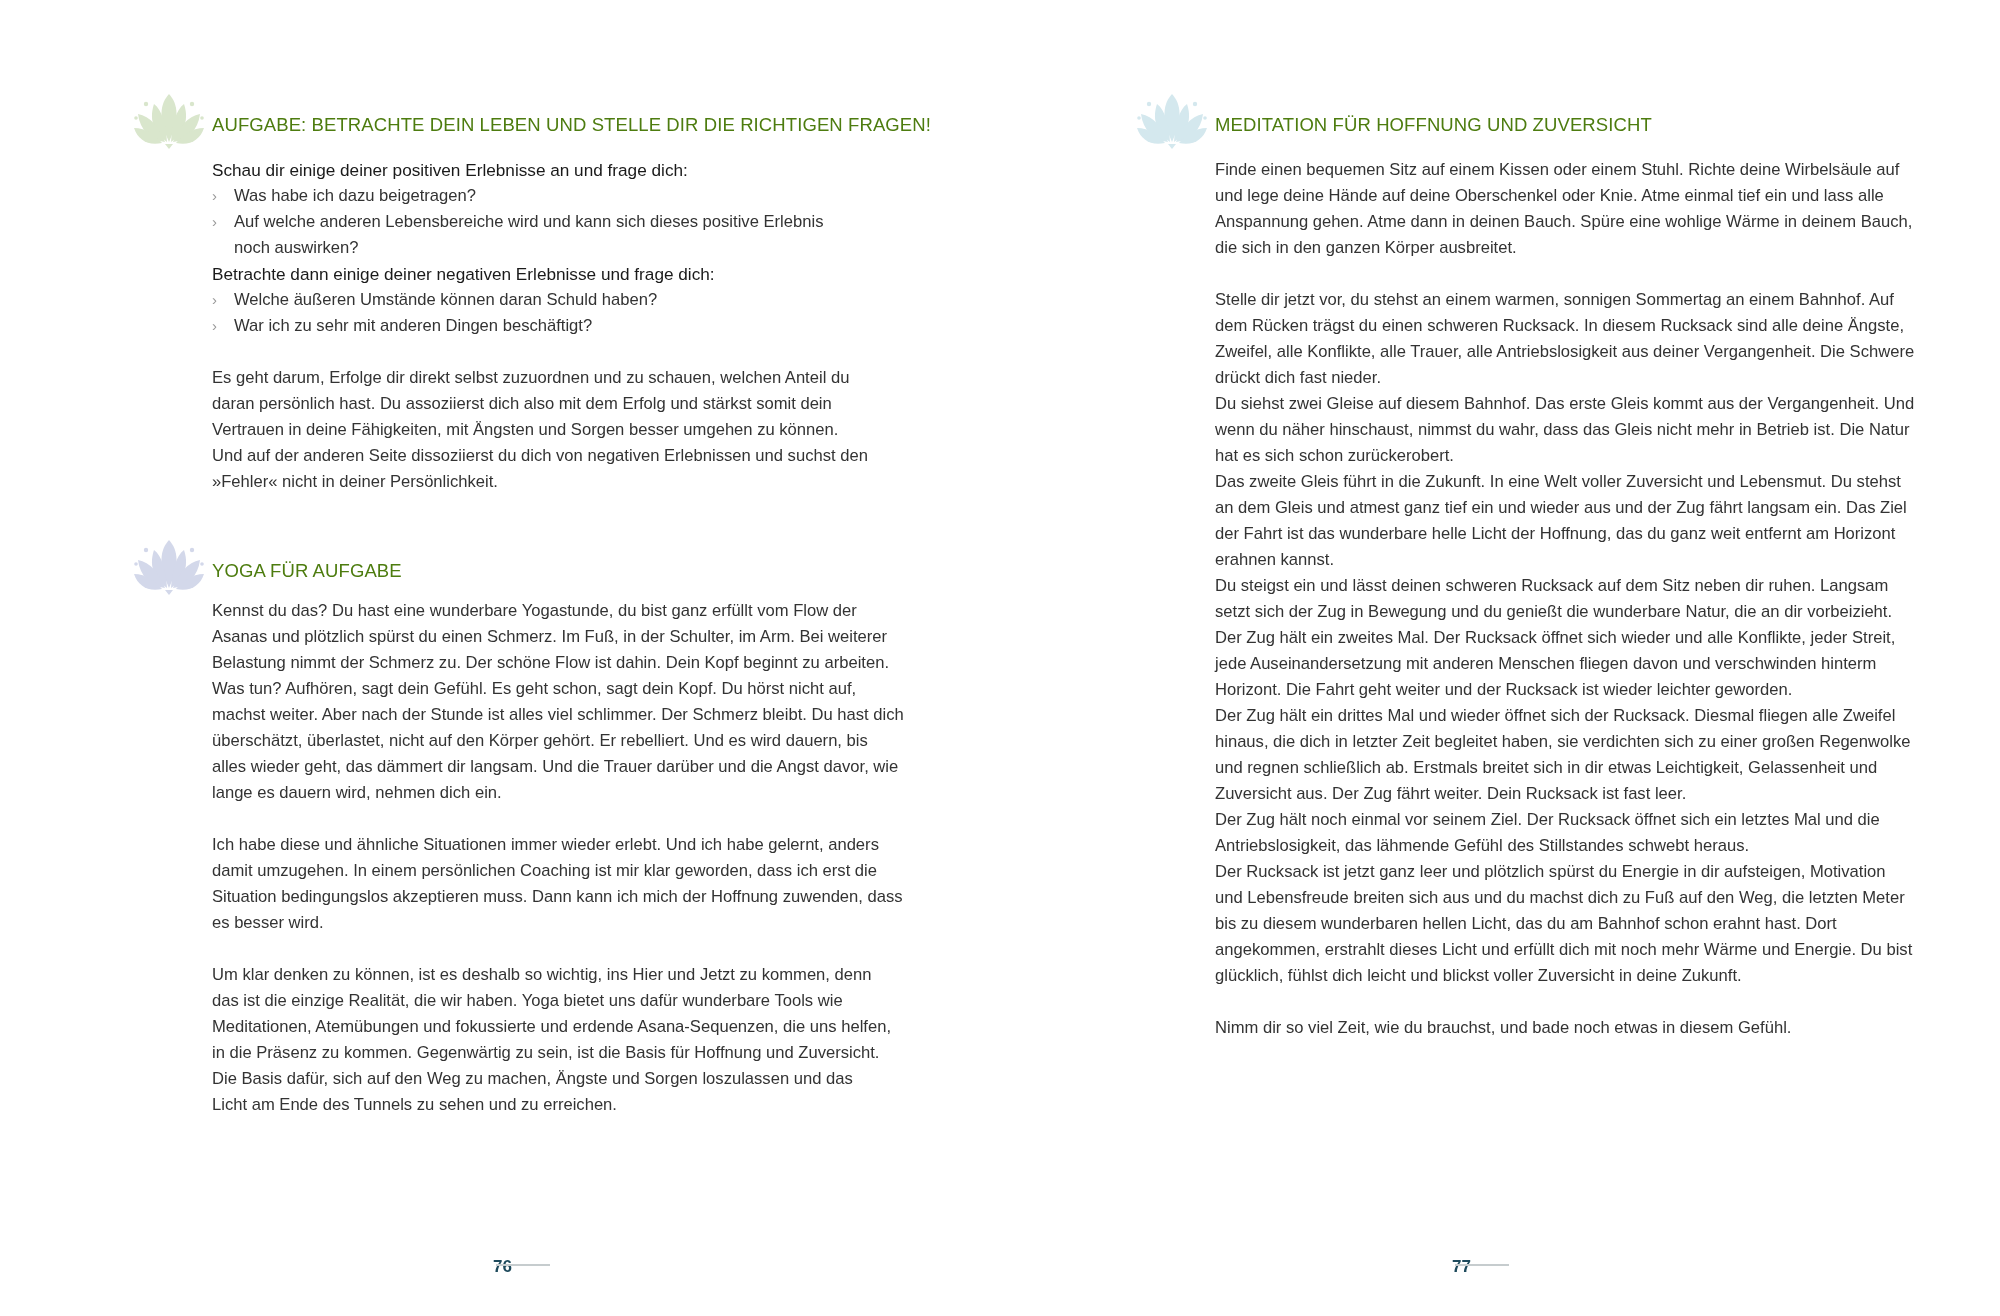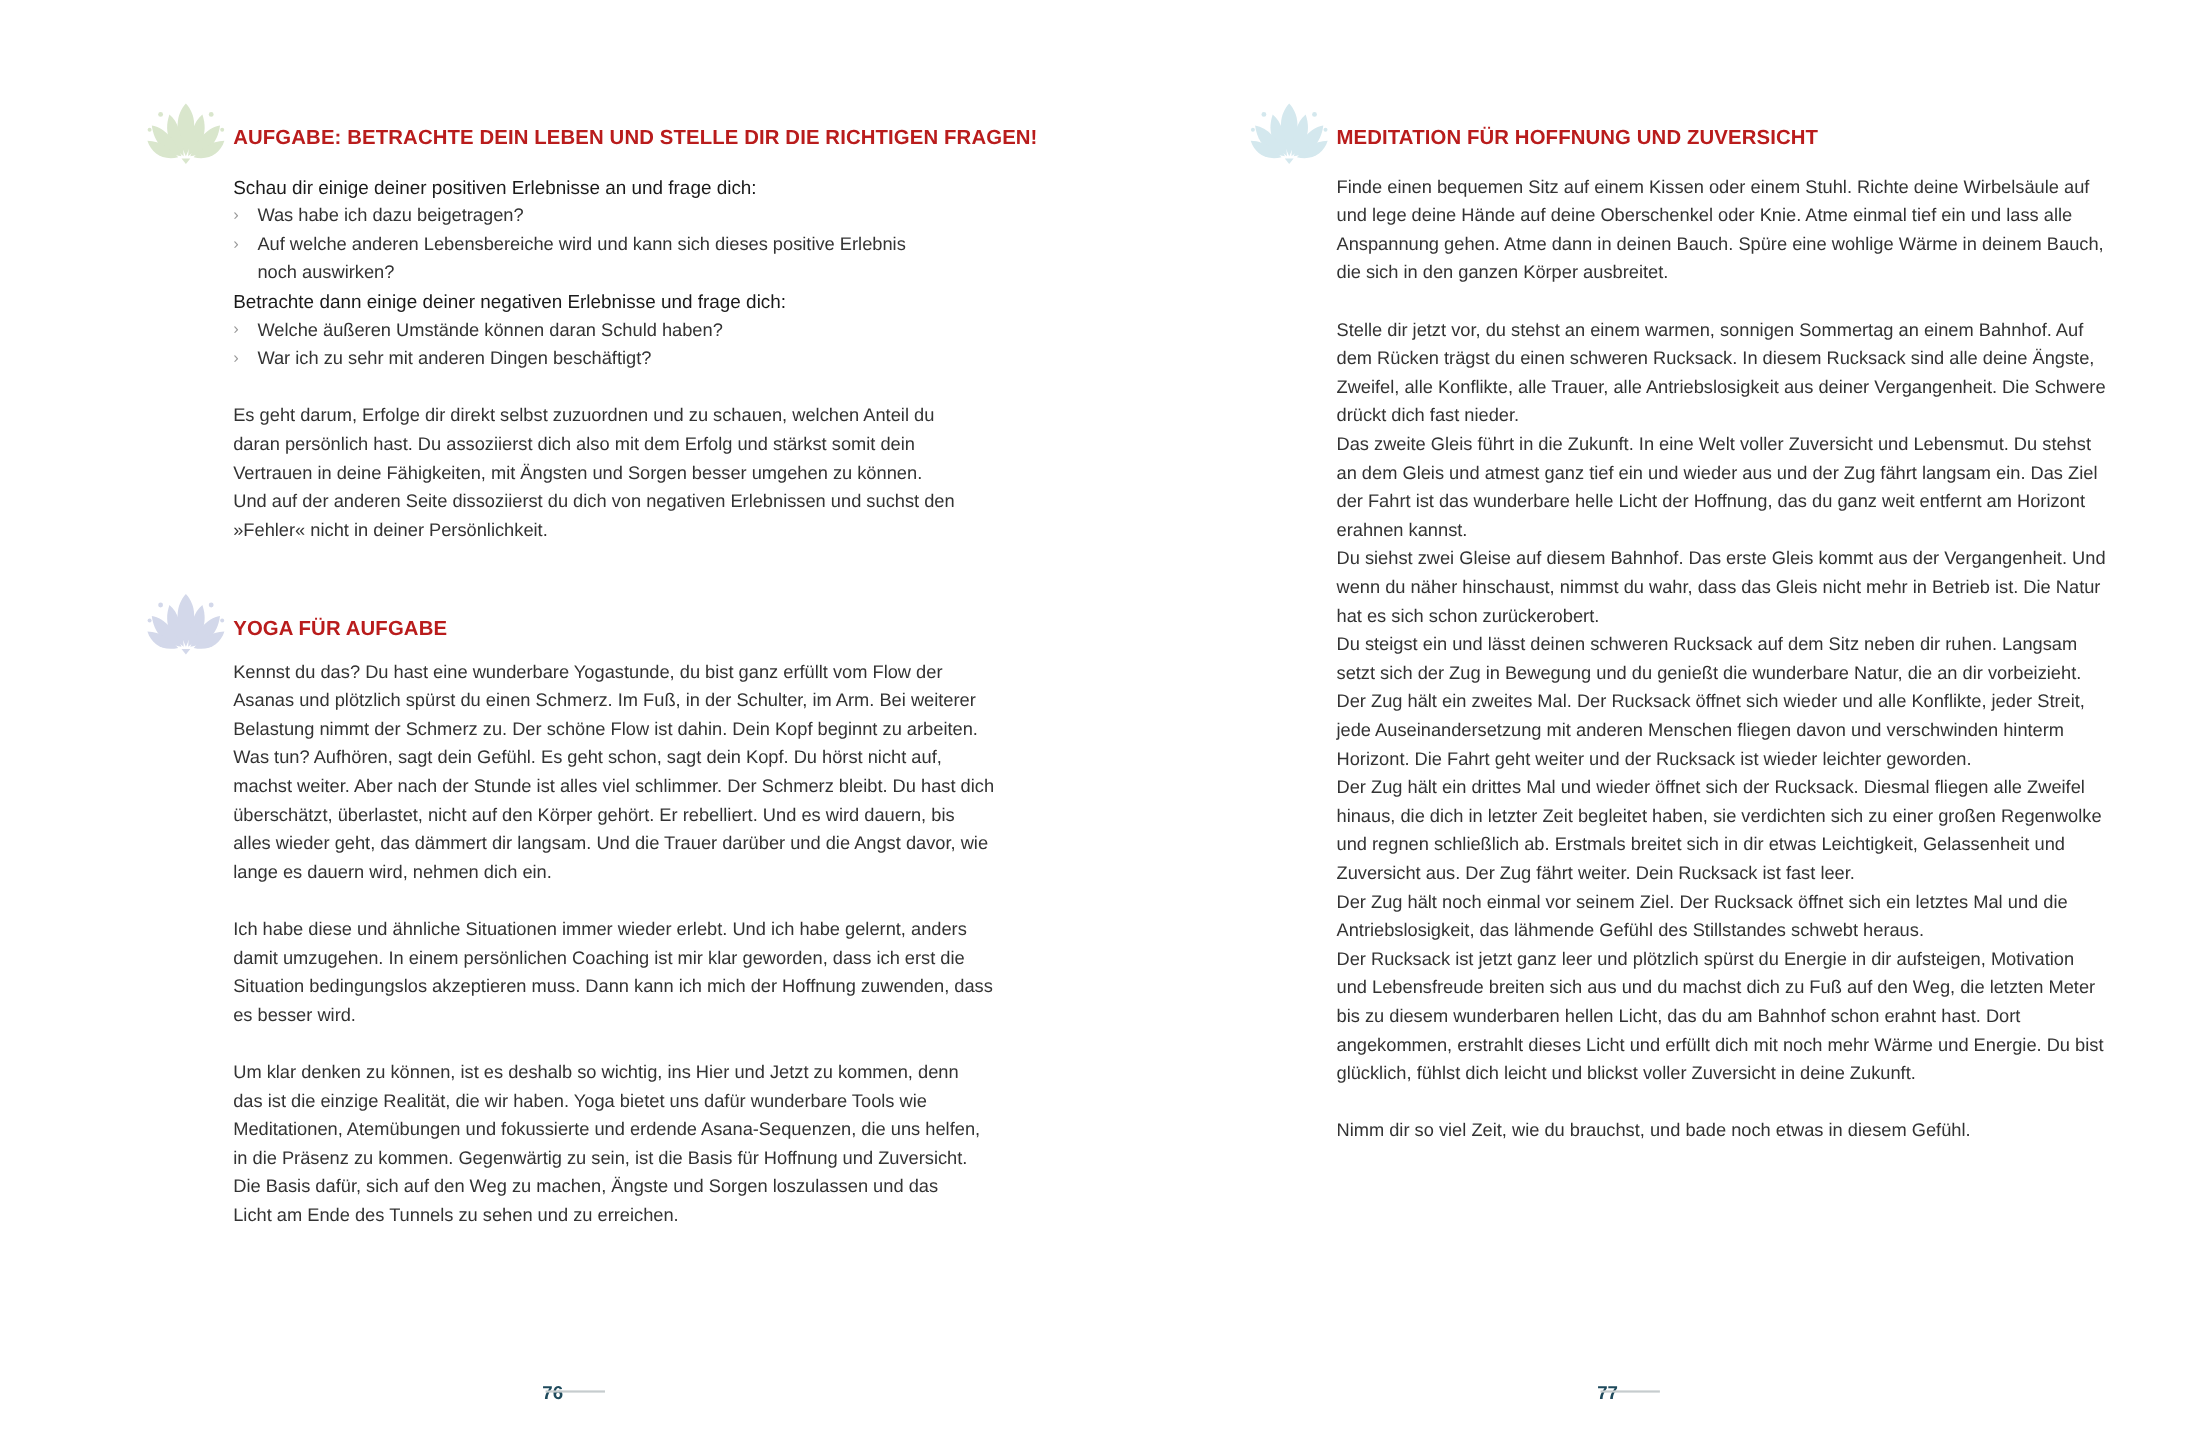--- a/index.html
+++ b/index.html
@@ -4,22 +4,22 @@
 <style>
   html, body { margin: 0; padding: 0; background: #ffffff; }
   body { width: 2000px; height: 1316px; position: relative; overflow: hidden;
          font-family: "Liberation Sans", sans-serif; color: #222222; }
   .page { position: absolute; top: 0; height: 1316px; width: 1000px; }
   .page.left { left: 0; }
   .page.right { left: 1000px; }
   .section { position: absolute; }
   .heading-row { position: relative; height: 60px; }
   .lotus { position: absolute; width: 74px; height: 58px; }
-  .heading { position: absolute; font-weight: bold; font-size: 18.5px; letter-spacing: 0.1px;
-             color: #b91c1c; white-space: nowrap; }
+  .heading { position: absolute; font-weight: normal; font-size: 18.5px; letter-spacing: 0.1px;
+             color: #4d7c0f; white-space: nowrap; }
   .body-text { font-size: 16.6px; line-height: 26px; color: #333333; }
   .body-text p { margin: 0; }
   .para-gap { height: 26px; }
   .bold-q { font-weight: normal; color: #1a1a1a; font-size: 17.2px; }
   .bullet { position: relative; padding-left: 22px; }
   .bullet .chev { position: absolute; left: 0; top: 0; color: #999999; font-size: 15px; }
   .page-num { position: absolute; top: 1236px; font-weight: bold; font-size: 17px;
               color: #1e4a5c; width: 60px; text-align: left; margin-top: 21px; }
   .page-rule { position: absolute; top: 1264px; width: 54px; height: 2px; background: #c6ccce; }
 </style>
@@ -104,22 +104,22 @@
     <div class="heading-row">
       <svg class="lotus" style="left:0; top:0; fill:#d4e8ee;">
           <use href="#lotus"></use>
         </svg>
       <div class="heading" style="left:80px; top:22px;">MEDITATION FÜR HOFFNUNG UND ZUVERSICHT</div>
     </div>
     <div class="body-text" style="margin-left:80px; margin-top:5px; width:700px;">
       <p>Finde einen bequemen Sitz auf einem Kissen oder einem Stuhl. Richte deine Wirbelsäule auf und lege deine Hände auf deine Oberschenkel oder Knie. Atme einmal tief ein und lass alle Anspannung gehen. Atme dann in deinen Bauch. Spüre eine wohlige Wärme in deinem Bauch, die sich in den ganzen Körper ausbreitet.</p>
       <div class="para-gap"></div>
       <p>Stelle dir jetzt vor, du stehst an einem warmen, sonnigen Sommertag an einem Bahnhof. Auf dem Rücken trägst du einen schweren Rucksack. In diesem Rucksack sind alle deine Ängste, Zweifel, alle Konflikte, alle Trauer, alle Antriebslosigkeit aus deiner Vergangenheit. Die Schwere drückt dich fast nieder.</p>
+      <p>Du siehst zwei Gleise auf diesem Bahnhof. Das erste Gleis kommt aus der Vergangenheit. Und wenn du näher hinschaust, nimmst du wahr, dass das Gleis nicht mehr in Betrieb ist. Die Natur hat es sich schon zurückerobert.</p>
       <p>Das zweite Gleis führt in die Zukunft. In eine Welt voller Zuversicht und Lebensmut. Du stehst an dem Gleis und atmest ganz tief ein und wieder aus und der Zug fährt langsam ein. Das Ziel der Fahrt ist das wunderbare helle Licht der Hoffnung, das du ganz weit entfernt am Horizont erahnen kannst.</p>
-      <p>Du siehst zwei Gleise auf diesem Bahnhof. Das erste Gleis kommt aus der Vergangenheit. Und wenn du näher hinschaust, nimmst du wahr, dass das Gleis nicht mehr in Betrieb ist. Die Natur hat es sich schon zurückerobert.</p>
       <p>Du steigst ein und lässt deinen schweren Rucksack auf dem Sitz neben dir ruhen. Langsam setzt sich der Zug in Bewegung und du genießt die wunderbare Natur, die an dir vorbeizieht.</p>
       <p>Der Zug hält ein zweites Mal. Der Rucksack öffnet sich wieder und alle Konflikte, jeder Streit, jede Auseinandersetzung mit anderen Menschen fliegen davon und verschwinden hinterm Horizont. Die Fahrt geht weiter und der Rucksack ist wieder leichter geworden.</p>
       <p>Der Zug hält ein drittes Mal und wieder öffnet sich der Rucksack. Diesmal fliegen alle Zweifel hinaus, die dich in letzter Zeit begleitet haben, sie verdichten sich zu einer großen Regenwolke und regnen schließlich ab. Erstmals breitet sich in dir etwas Leichtigkeit, Gelassenheit und Zuversicht aus. Der Zug fährt weiter. Dein Rucksack ist fast leer.</p>
       <p>Der Zug hält noch einmal vor seinem Ziel. Der Rucksack öffnet sich ein letztes Mal und die Antriebslosigkeit, das lähmende Gefühl des Stillstandes schwebt heraus.</p>
       <p>Der Rucksack ist jetzt ganz leer und plötzlich spürst du Energie in dir aufsteigen, Motivation und Lebensfreude breiten sich aus und du machst dich zu Fuß auf den Weg, die letzten Meter bis zu diesem wunderbaren hellen Licht, das du am Bahnhof schon erahnt hast. Dort angekommen, erstrahlt dieses Licht und erfüllt dich mit noch mehr Wärme und Energie. Du bist glücklich, fühlst dich leicht und blickst voller Zuversicht in deine Zukunft.</p>
       <div class="para-gap"></div>
       <p>Nimm dir so viel Zeit, wie du brauchst, und bade noch etwas in diesem Gefühl.</p>
     </div>
   </div>
 

